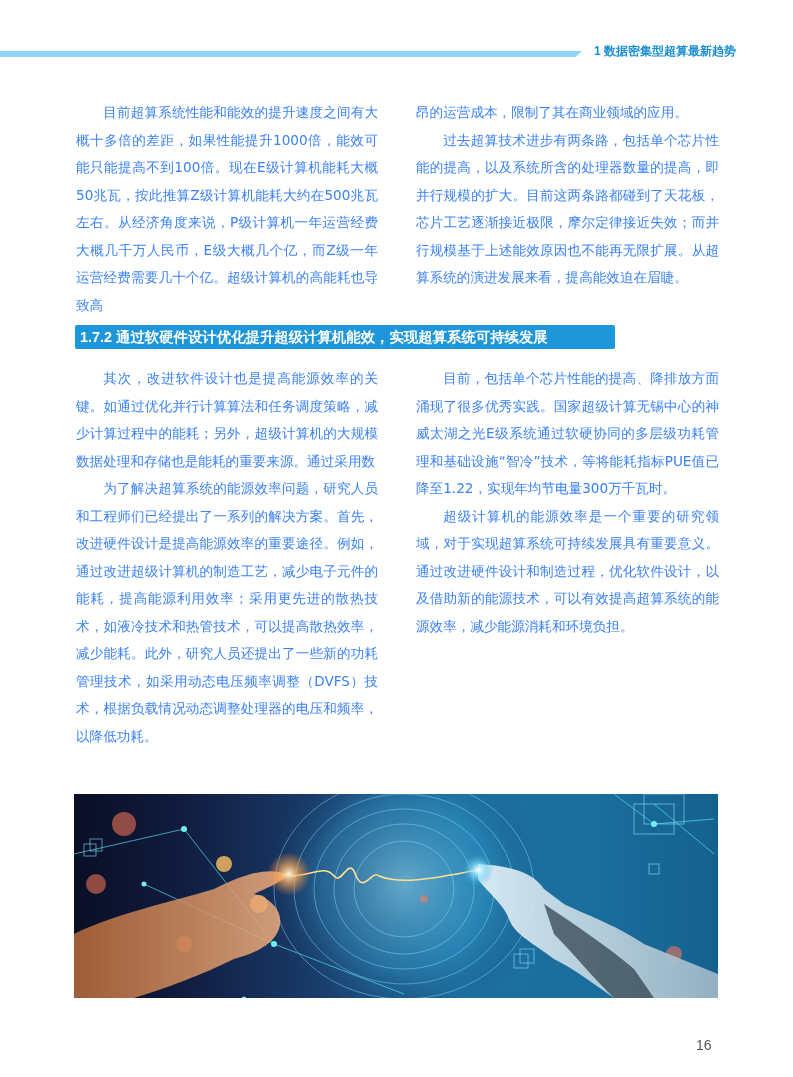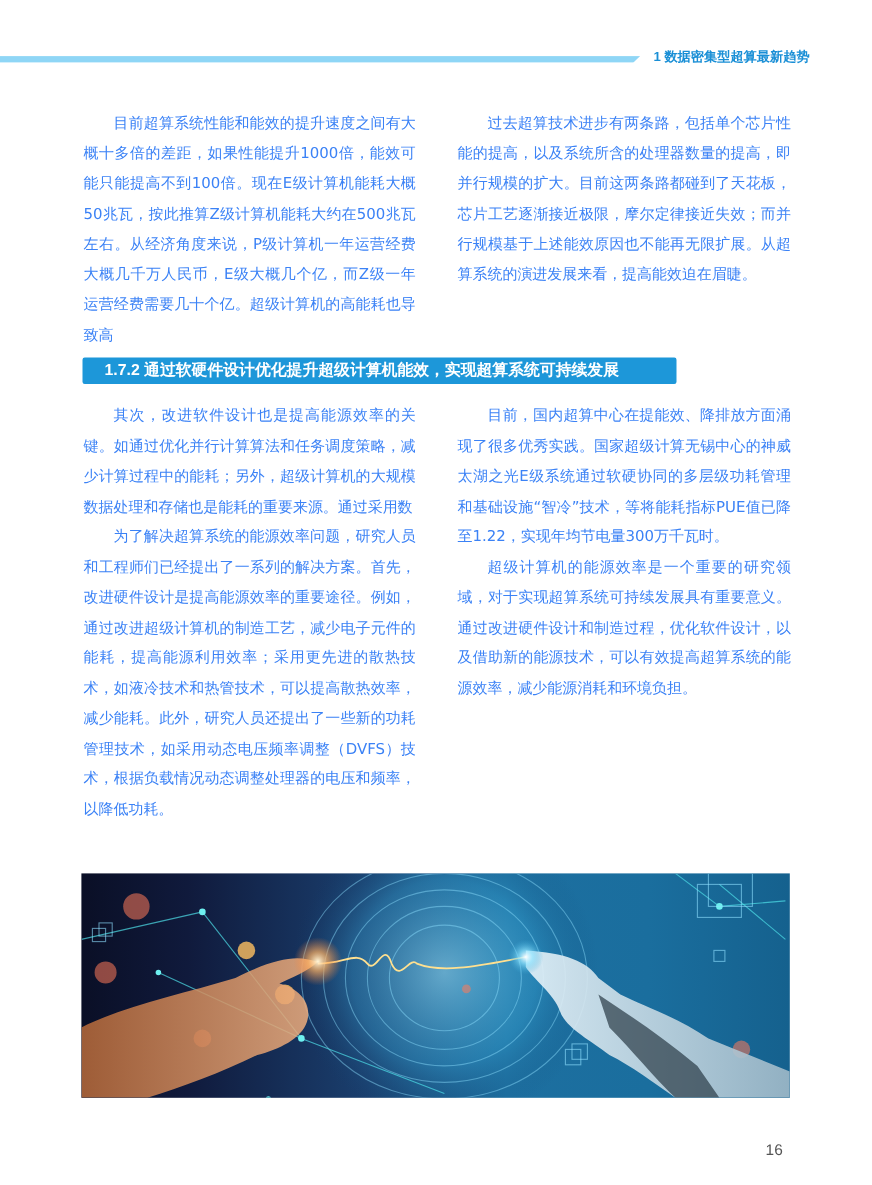--- a/index.html
+++ b/index.html
@@ -28,21 +28,21 @@
   .col p.noindent { text-indent: 0; }
   .col-tl { left: 76px; top: 99px; width: 302px; }
   .col-tr { left: 416px; top: 99px; width: 303px; }
   .col-bl { left: 76px; top: 365px; width: 302px; }
   .col-br { left: 416px; top: 365px; width: 303px; }
   .section-heading {
     position: absolute; left: 75px; top: 325px; height: 24px;
     width: 540px;
     background: #1d97d9; border-radius: 2px;
     color: #fff; font-weight: bold; font-size: 14.4px;
-    line-height: 24px; padding-left: 20px; box-sizing: border-box;
+    line-height: 24px; padding-left: 5px; box-sizing: border-box;
     white-space: nowrap;
     font-family: "Liberation Sans", "DejaVu Sans", sans-serif;
   }
   .hero-image {
     position: absolute; left: 74px; top: 794px; width: 644px; height: 204px;
     overflow: hidden;
     background: linear-gradient(90deg, #0a0f26 0%, #101a3c 15%, #1a3f6e 40%, #1d6fa0 60%, #1a6e9e 80%, #15618e 100%);
   }
   .hero-image svg { display: block; }
   .page-number {
@@ -54,32 +54,33 @@
 <body>
 
 <div class="header-bar"></div>
 <div class="header-title">1 数据密集型超算最新趋势</div>
 
 <div class="col col-tl">
   <p>目前超算系统性能和能效的提升速度之间有大概十多倍的差距，如果性能提升1000倍，能效可能只能提高不到100倍。现在E级计算机能耗大概50兆瓦，按此推算Z级计算机能耗大约在500兆瓦左右。从经济角度来说，P级计算机一年运营经费大概几千万人民币，E级大概几个亿，而Z级一年运营经费需要几十个亿。超级计算机的高能耗也导致高</p>
 </div>
 
 <div class="col col-tr">
+  <p class="noindent">昂的运营成本，限制了其在商业领域的应用。</p>
   <p>过去超算技术进步有两条路，包括单个芯片性能的提高，以及系统所含的处理器数量的提高，即并行规模的扩大。目前这两条路都碰到了天花板，芯片工艺逐渐接近极限，摩尔定律接近失效；而并行规模基于上述能效原因也不能再无限扩展。从超算系统的演进发展来看，提高能效迫在眉睫。</p>
 </div>
 
 <div class="section-heading">1.7.2 通过软硬件设计优化提升超级计算机能效，实现超算系统可持续发展</div>
 
 <div class="col col-bl">
   <p>其次，改进软件设计也是提高能源效率的关键。如通过优化并行计算算法和任务调度策略，减少计算过程中的能耗；另外，超级计算机的大规模数据处理和存储也是能耗的重要来源。通过采用数</p>
   <p>为了解决超算系统的能源效率问题，研究人员和工程师们已经提出了一系列的解决方案。首先，改进硬件设计是提高能源效率的重要途径。例如，通过改进超级计算机的制造工艺，减少电子元件的能耗，提高能源利用效率；采用更先进的散热技术，如液冷技术和热管技术，可以提高散热效率，减少能耗。此外，研究人员还提出了一些新的功耗管理技术，如采用动态电压频率调整（DVFS）技术，根据负载情况动态调整处理器的电压和频率，以降低功耗。</p>
 </div>
 
 <div class="col col-br">
-  <p>目前，国内超算中心在提能效、降排放方面涌现了很多优秀实践。国家超级计算无锡中心的神威太湖之光E级系统通过软硬协同的多层级功耗管理和基础设施“智冷”技术，等将能耗指标PUE值已降至1.22，实现年均节电量300万千瓦时。</p>
+  <p>目前，包括单个芯片性能的提高、降排放方面涌现了很多优秀实践。国家超级计算无锡中心的神威太湖之光E级系统通过软硬协同的多层级功耗管理和基础设施“智冷”技术，等将能耗指标PUE值已降至1.22，实现年均节电量300万千瓦时。</p>
   <p>超级计算机的能源效率是一个重要的研究领域，对于实现超算系统可持续发展具有重要意义。通过改进硬件设计和制造过程，优化软件设计，以及借助新的能源技术，可以有效提高超算系统的能源效率，减少能源消耗和环境负担。</p>
 </div>
 
 <div class="hero-image">
   <svg width="644" height="204" viewBox="0 0 644 204" xmlns="http://www.w3.org/2000/svg">
     <defs>
       <radialGradient id="sphere" cx="50%" cy="50%" r="50%">
         <stop offset="0%" stop-color="#9ee8ff" stop-opacity="0.55"></stop>
         <stop offset="60%" stop-color="#3aa9d8" stop-opacity="0.35"></stop>
         <stop offset="100%" stop-color="#0d3c6a" stop-opacity="0"></stop>

